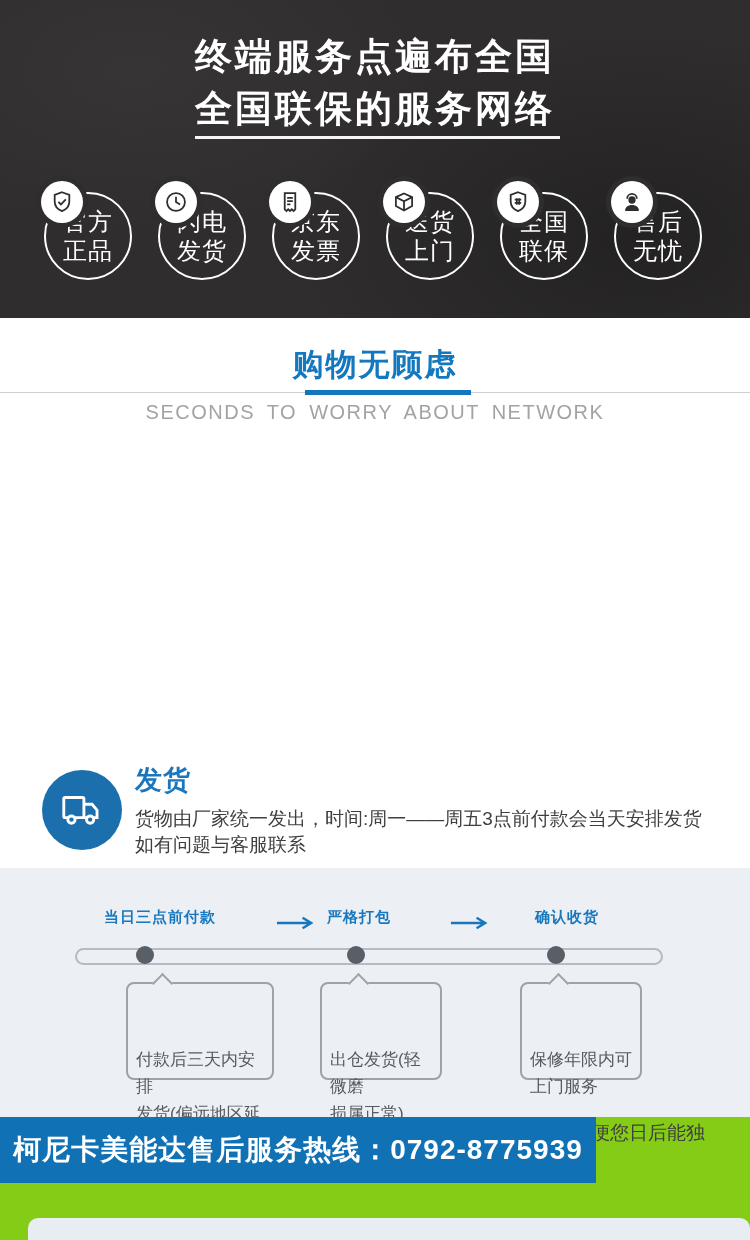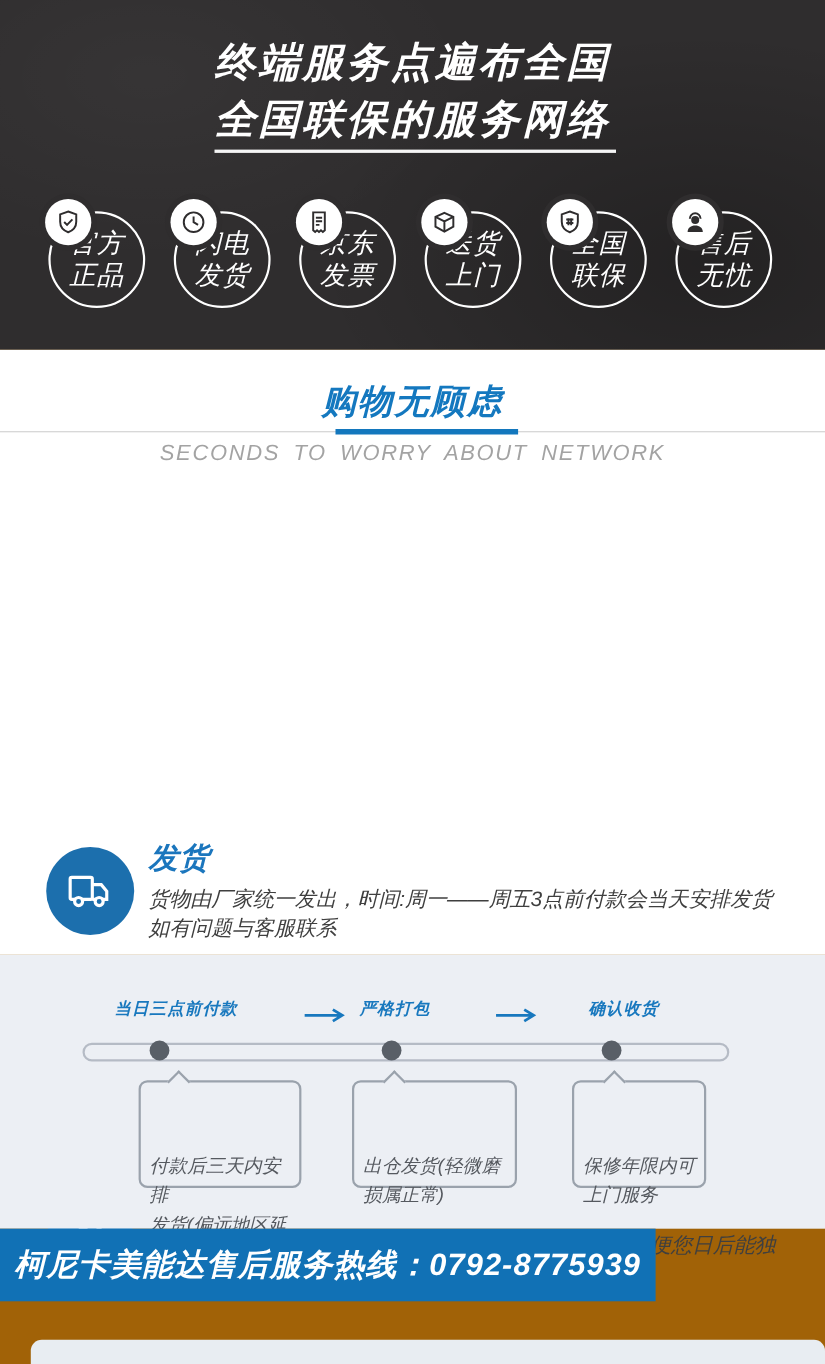--- a/index.html
+++ b/index.html
@@ -1,17 +1,17 @@
 <!DOCTYPE html>
 <html><head>
 <meta charset="utf-8">
 <style>
   html,body{margin:0;padding:0;background:#fff;}
   body{font-family:"Liberation Sans","DejaVu Sans",sans-serif;}
-  .page{position:relative;width:750px;height:1240px;margin:0 auto;background:#a16207;overflow:hidden;font-style:italic;}
+  .page{position:relative;width:750px;height:1240px;margin:0 auto;background:#84cc16;overflow:hidden;}
 
   
   .hero{position:absolute;top:0;left:0;width:750px;height:318px;
     background:
       radial-gradient(ellipse 420px 240px at 18% 22%, rgba(255,255,255,0.035), rgba(255,255,255,0) 70%),
       radial-gradient(ellipse 500px 300px at 85% 75%, rgba(0,0,0,0.25), rgba(0,0,0,0) 70%),
       #2f2d2e;}
   .hero-title{position:absolute;left:0;width:750px;text-align:center;color:#fff;
     font-size:37px;font-weight:bold;letter-spacing:3px;}
   .hero-title.l1{top:32px;}
@@ -209,21 +209,21 @@
     <div class="dot" style="left:136px;"></div>
     <div class="dot" style="left:347px;"></div>
     <div class="dot" style="left:547px;"></div>
 
     <div class="bubble" style="left:126px;width:148px;">
       <span class="tip" style="left:27px;"></span>
       <span>付款后三天内安排
 发货(偏远地区延
 长4-7天)</span>
     </div>
-    <div class="bubble" style="left:320px;width:150px;">
+    <div class="bubble" style="left:320px;width:122px;">
       <span class="tip" style="left:29px;"></span>
       <span>出仓发货(轻微磨
 损属正常)</span>
     </div>
     <div class="bubble" style="left:520px;width:122px;">
       <span class="tip" style="left:29px;"></span>
       <span>保修年限内可
 上门服务</span>
     </div>
   </div>

